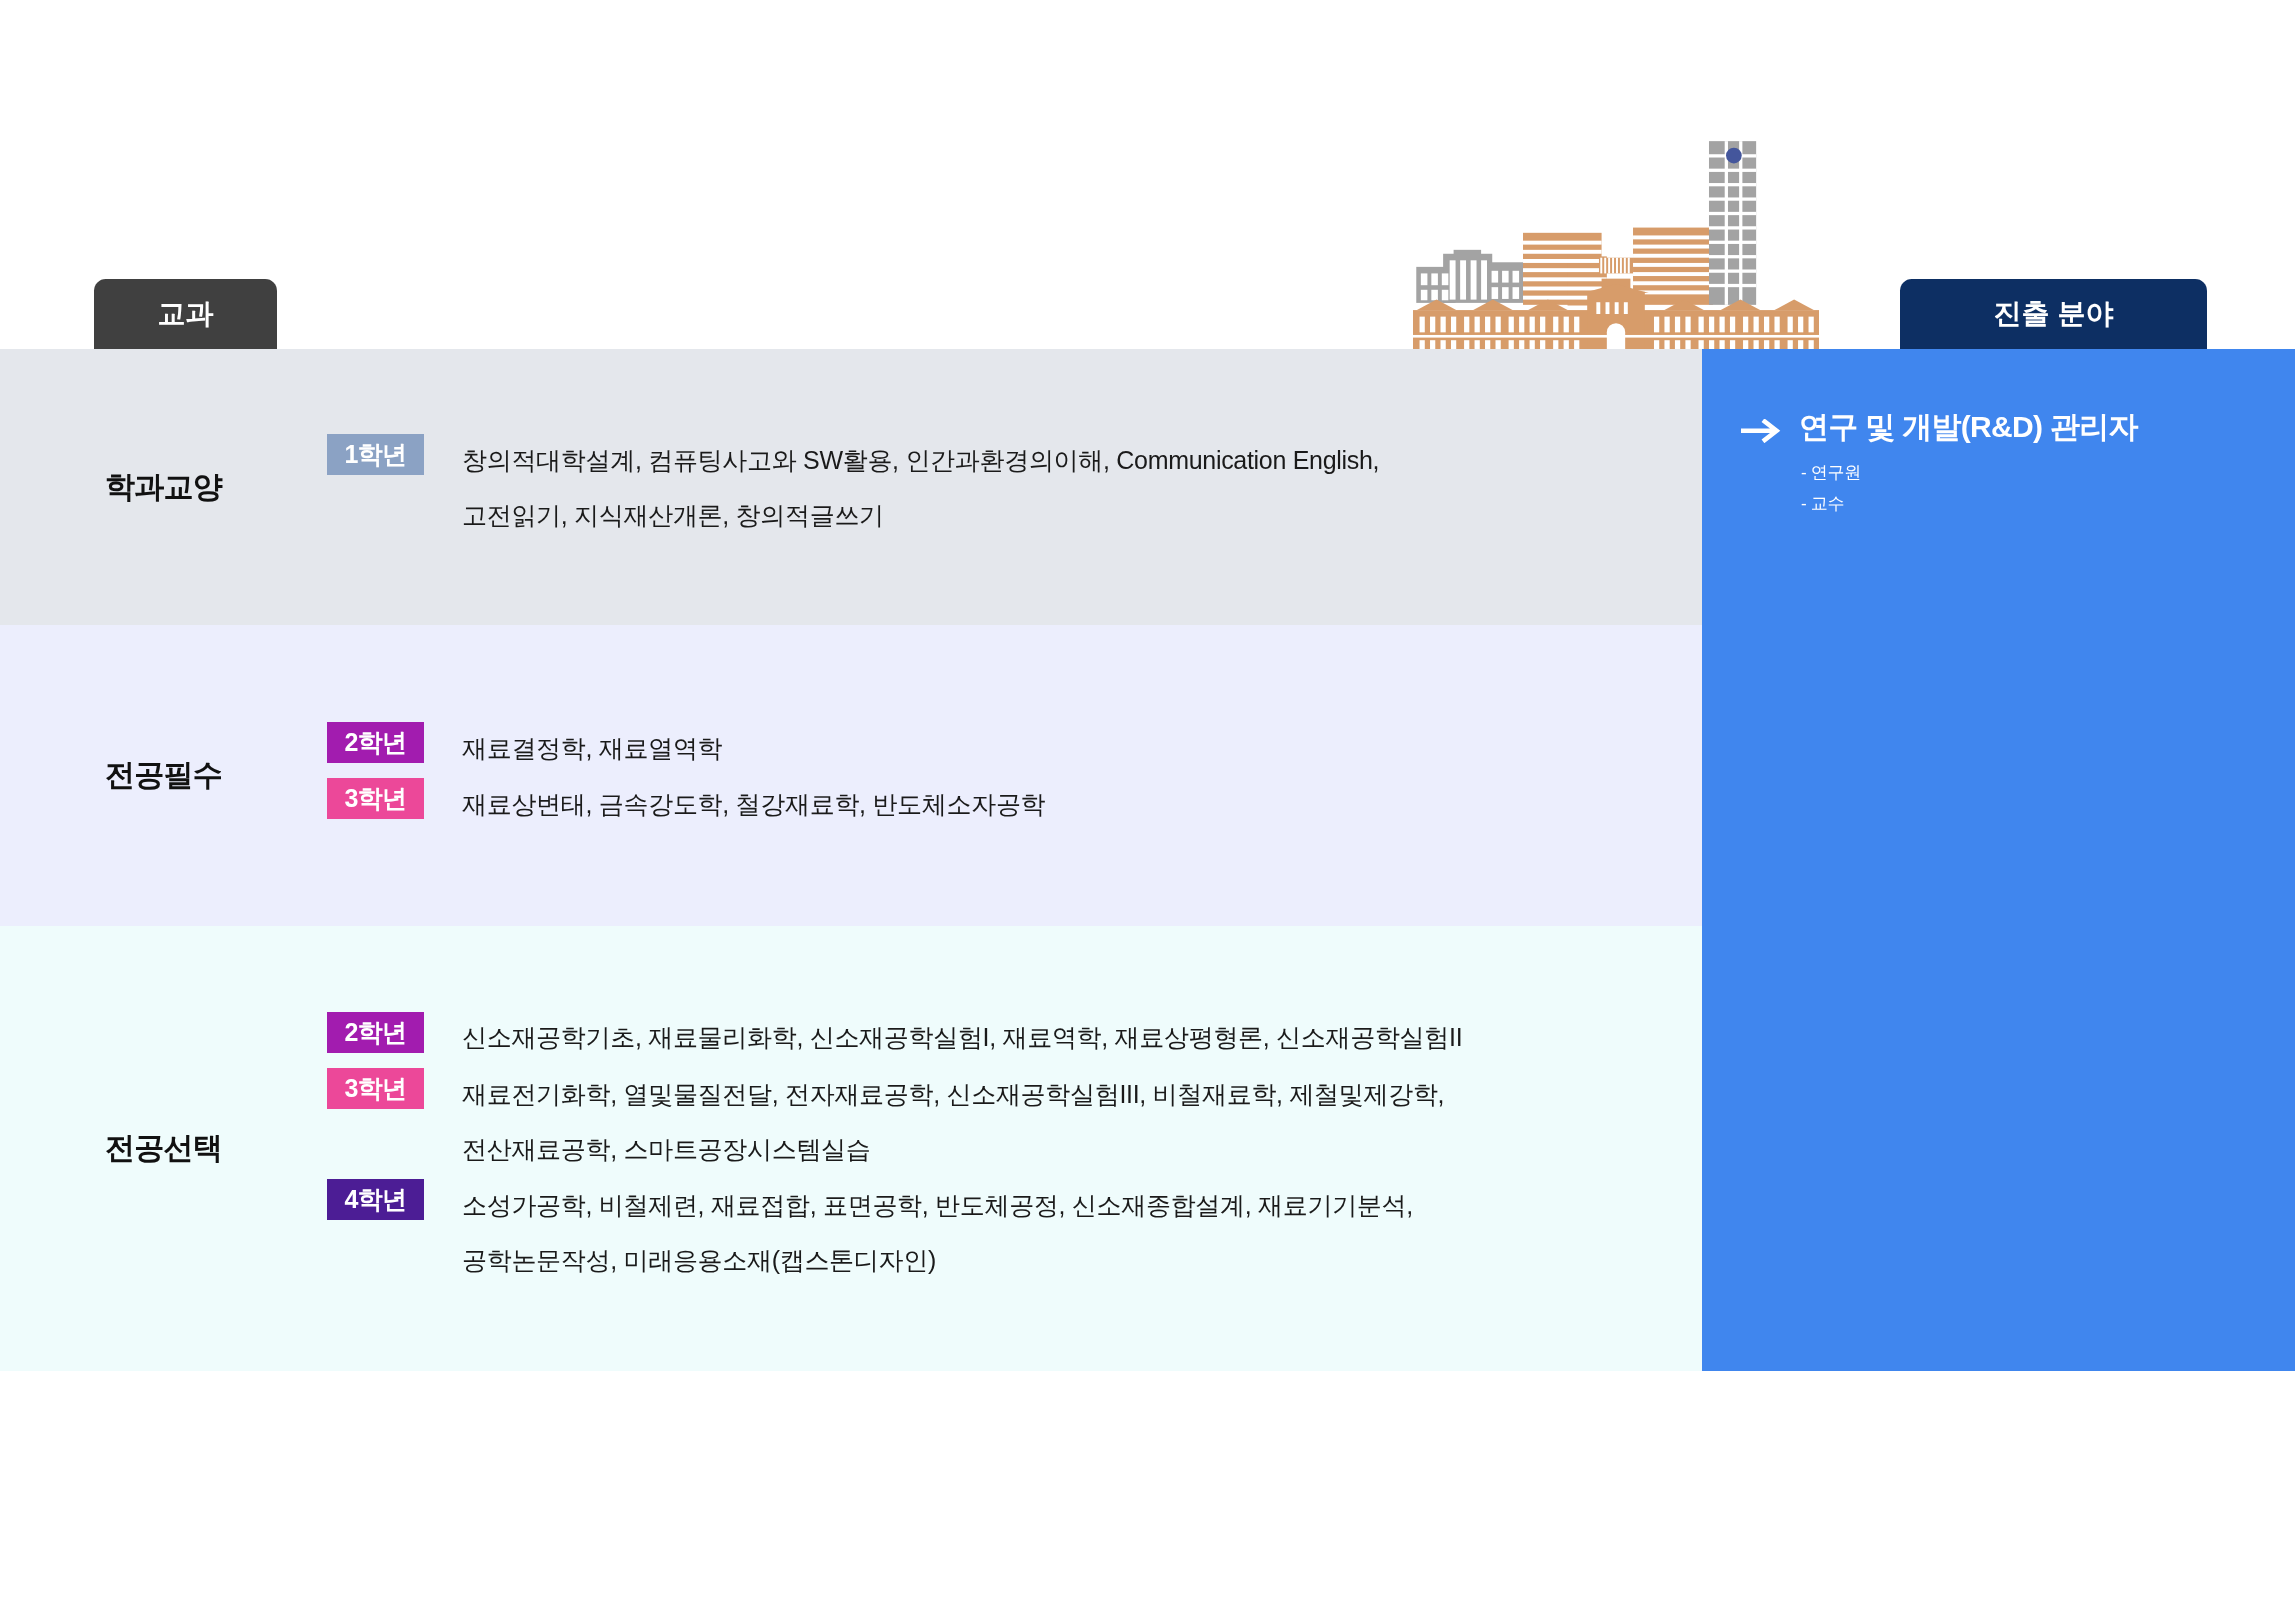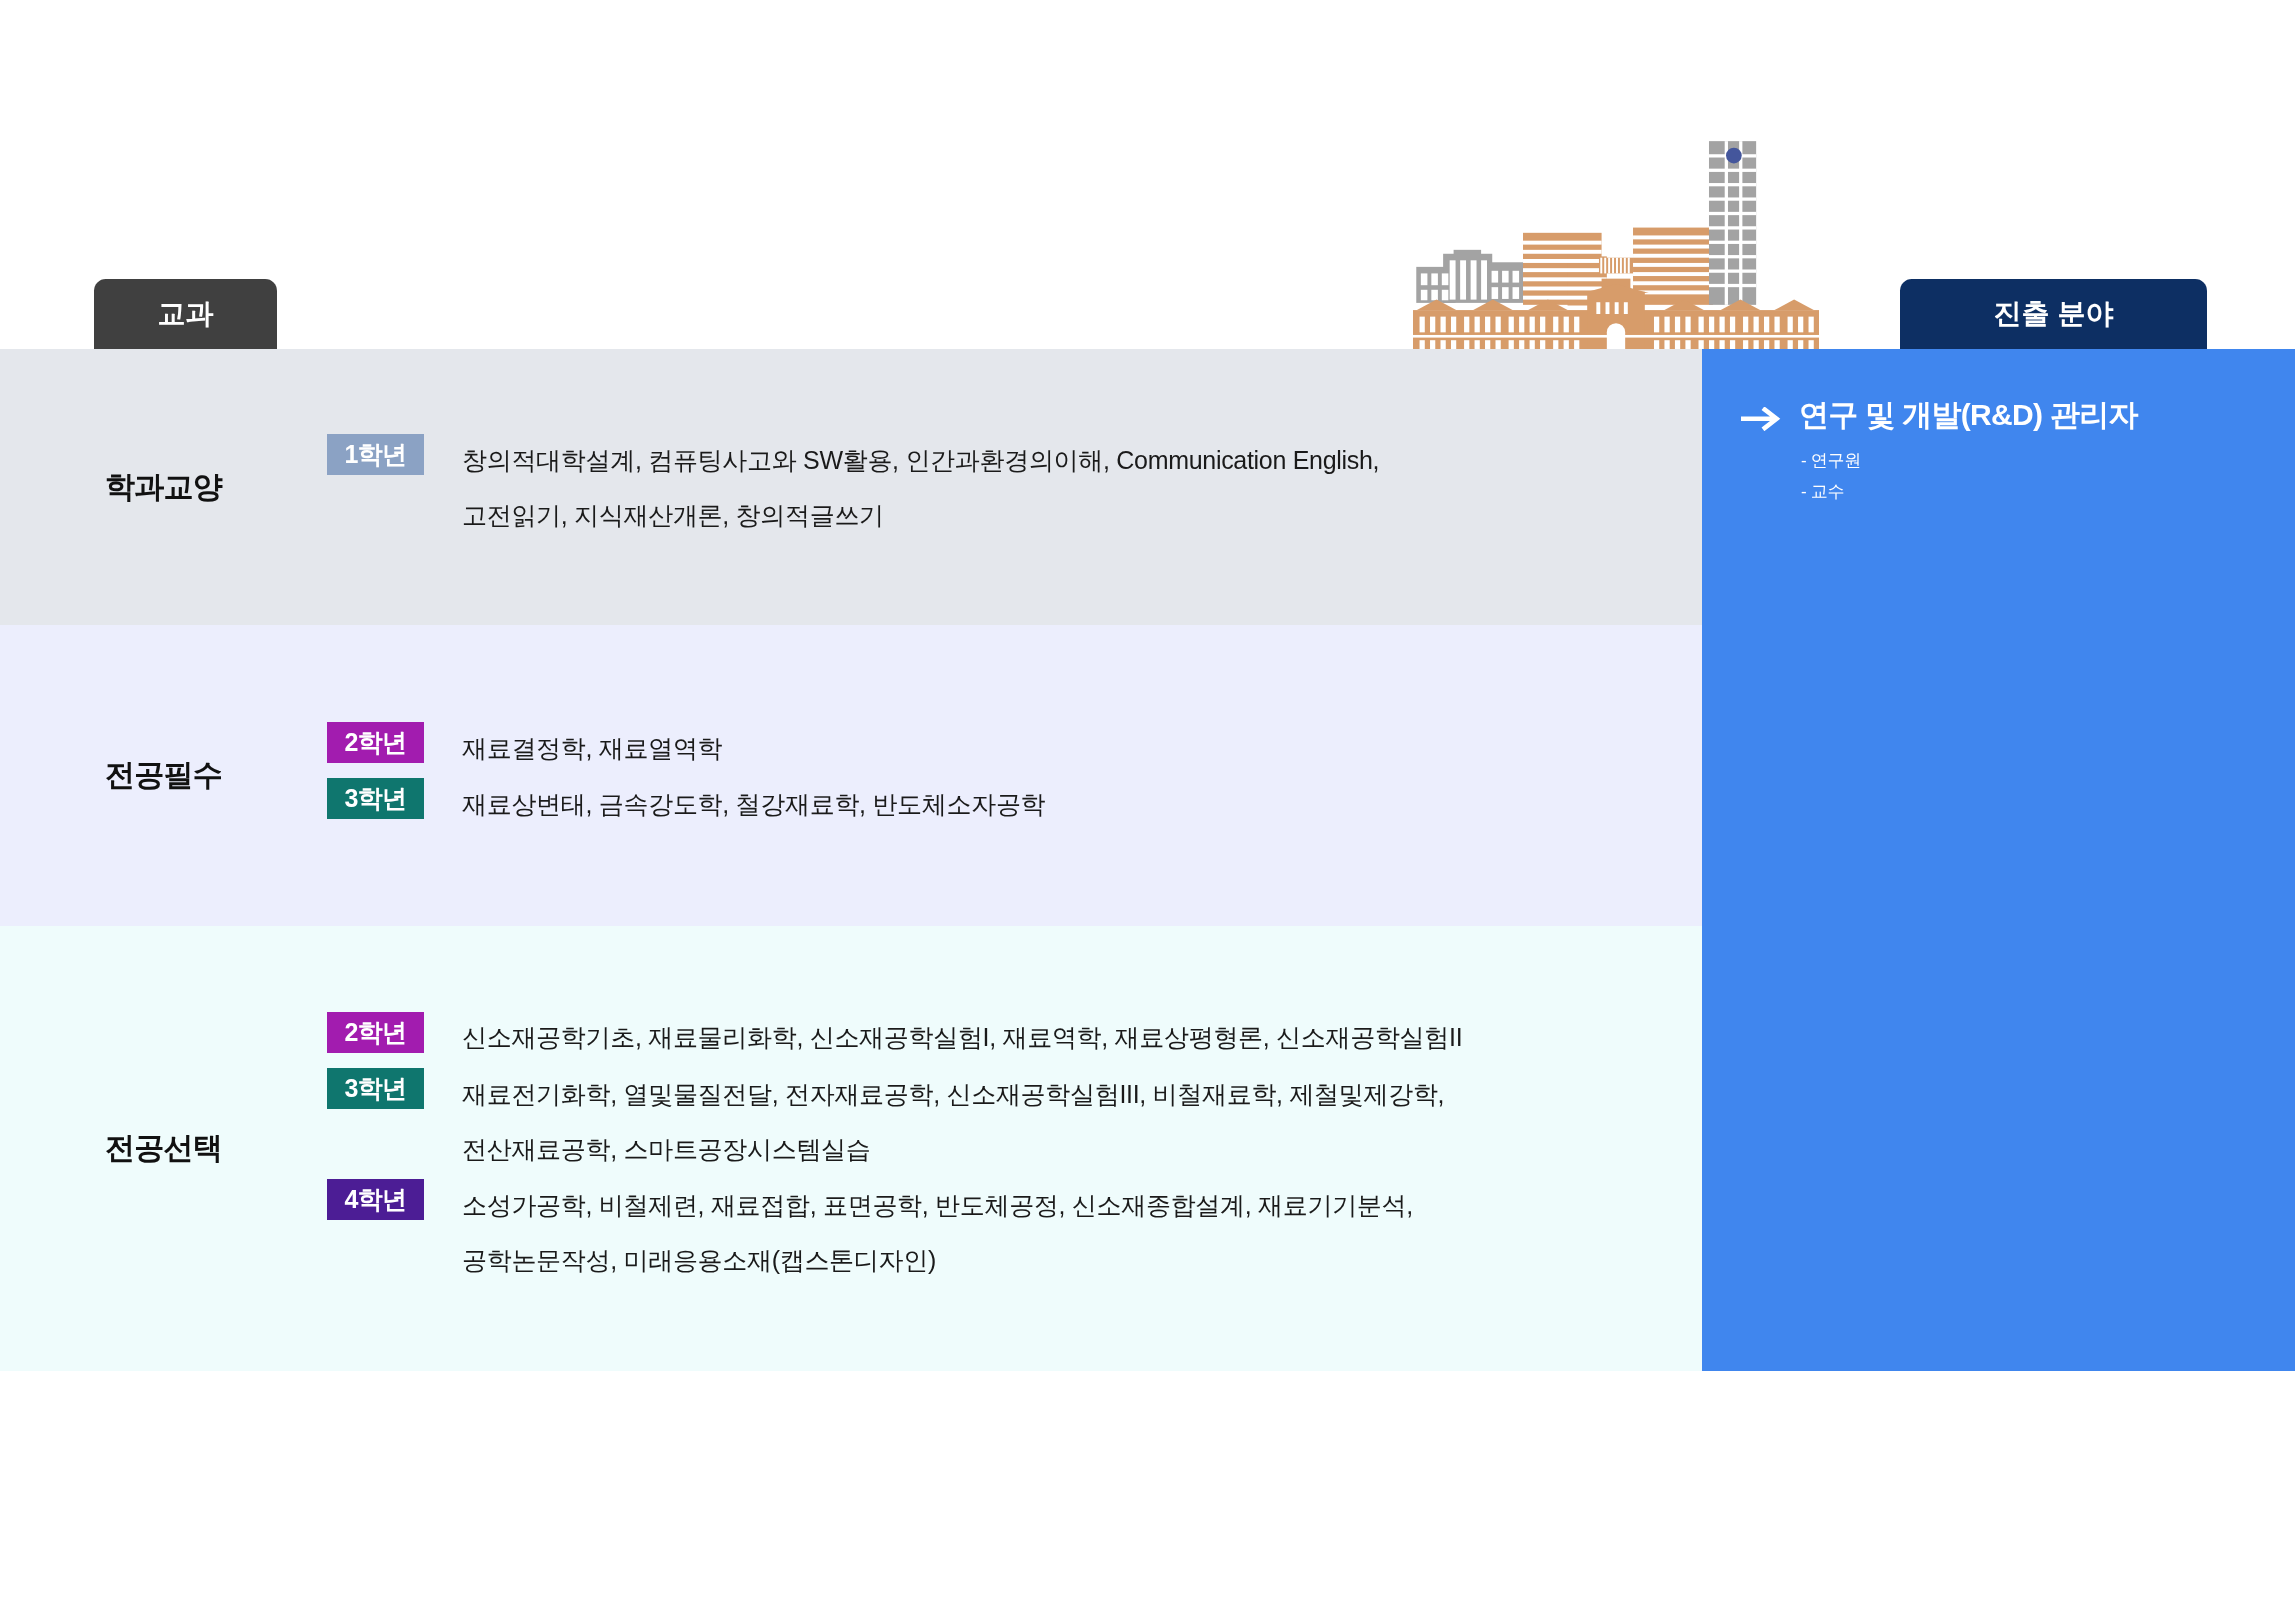--- a/index.html
+++ b/index.html
@@ -135,21 +135,21 @@
     align-items: center;
     justify-content: center;
     color: #ffffff;
     font-size: 25px;
     font-weight: bold;
     letter-spacing: -0.7px;
     margin-top: 2.6px;
   }
   .grade-badge.g1 { background: #8ba2c4; }
   .grade-badge.g2 { background: #a21caf; }
-  .grade-badge.g3 { background: #0f766e; }
+  .grade-badge.g3 { background: #ec4899; }
   .grade-badge.g4 { background: #4c1d95; }
 
   .course-lines {
     margin-left: 38px;
     padding-top: 1.3px;
   }
   .course-line {
     font-size: 25px;
     line-height: 55px;
     color: #1a1a1a;
@@ -158,21 +158,21 @@
   }
 
   
   .career-panel {
     position: absolute;
     left: 1702px;
     top: 349px;
     width: 594px;
     height: 1022px;
     background: #4086ee;
-    padding: 46px 0 0 0;
+    padding: 58px 0 0 0;
   }
   .career-item { padding-left: 39px; }
   .career-head {
     display: flex;
     align-items: center;
     gap: 17px;
     color: #ffffff;
     font-size: 30px;
     font-weight: bold;
     letter-spacing: -0.7px;

